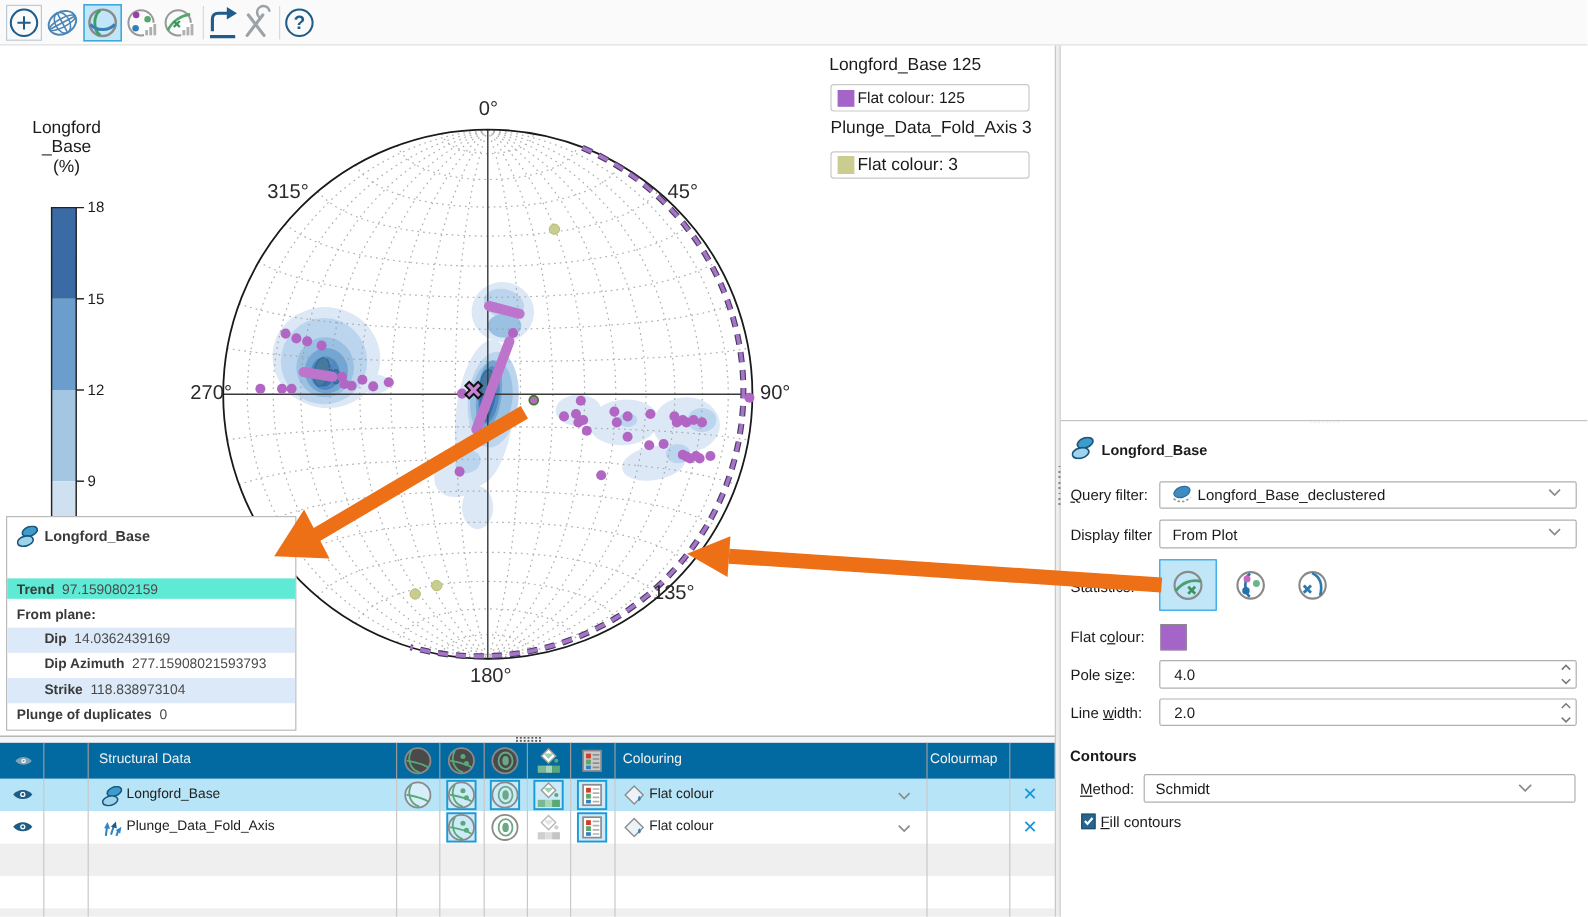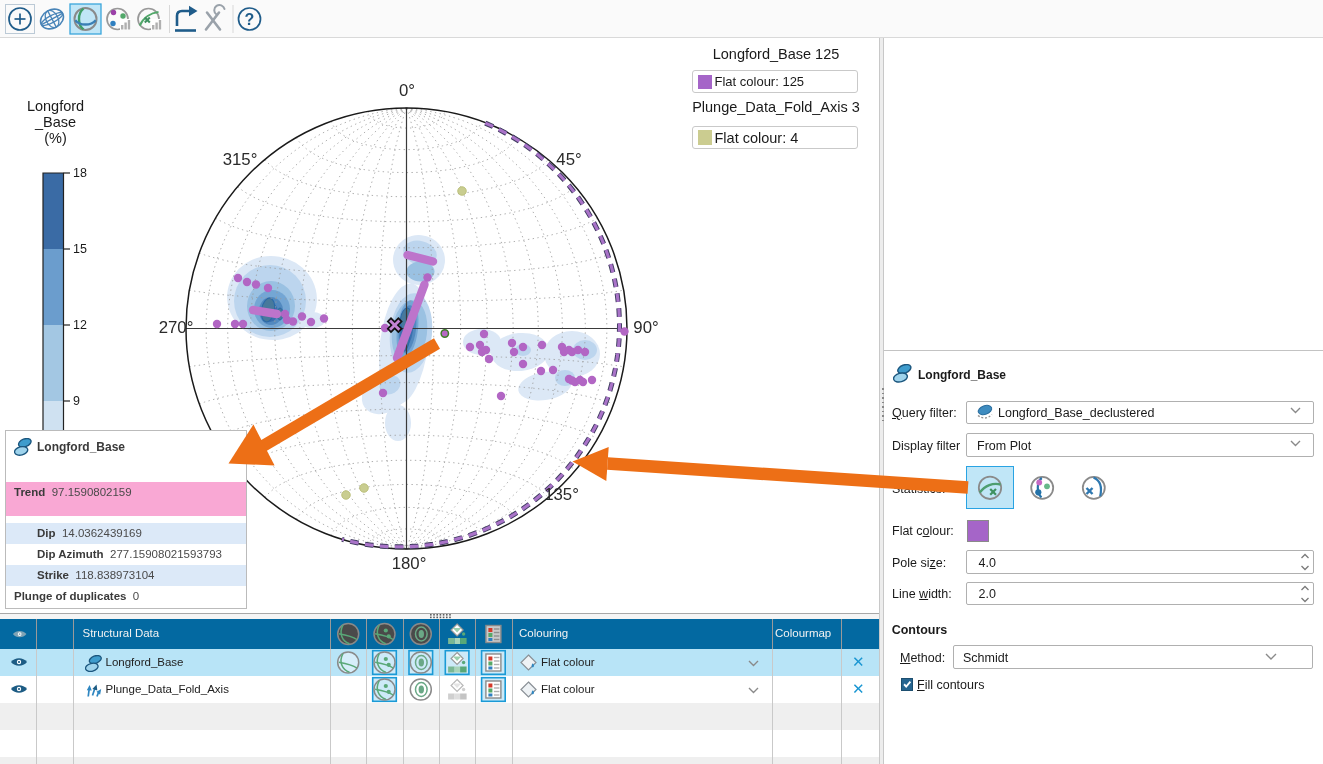--- a/index.html
+++ b/index.html
@@ -211,39 +211,42 @@
 <text x="73" y="135" dominant-baseline="central" font-size="12.5" fill="#1a1a1a">18</text>
 <text x="73" y="211" dominant-baseline="central" font-size="12.5" fill="#1a1a1a">15</text>
 <text x="73" y="287" dominant-baseline="central" font-size="12.5" fill="#1a1a1a">12</text>
 <text x="73" y="363" dominant-baseline="central" font-size="12.5" fill="#1a1a1a">9</text>
 <text x="55.5" y="73" text-anchor="middle" font-size="14.5" fill="#1a1a1a">Longford</text>
 <text x="55.5" y="89" text-anchor="middle" font-size="14.5" fill="#1a1a1a">_Base</text>
 <text x="55.5" y="105" text-anchor="middle" font-size="14.5" fill="#1a1a1a">(%)</text>
 
 </svg></div>
 
-<div class="abs" style="left:691px;top:46px;width:170px;text-align:center;font-size:14.5px;color:#1a1a1a">Longford_Base 125</div>
+<div class="abs" style="left:691px;top:46px;width:170px;font-size:14.5px;color:#1a1a1a">Longford_Base 125</div>
 <div class="abs" style="left:691.5px;top:70px;width:166.5px;height:23px;border:1px solid #c9c9c9;border-radius:3px;background:#fff">
   <div class="abs" style="left:5px;top:3.5px;width:14.5px;height:14.5px;background:#a565c8"></div>
   <div class="abs" style="left:22px;top:3px;font-size:13px;color:#1a1a1a">Flat colour: 125</div>
 </div>
 <div class="abs" style="left:691px;top:99px;width:170px;text-align:center;font-size:14.5px;color:#1a1a1a">Plunge_Data_Fold_Axis 3</div>
 <div class="abs" style="left:691.5px;top:125.5px;width:166.5px;height:23px;border:1px solid #c9c9c9;border-radius:3px;background:#fff">
   <div class="abs" style="left:5px;top:3.5px;width:14.5px;height:14.5px;background:#cbcc90"></div>
-  <div class="abs" style="left:22px;top:3px;font-size:14.5px;color:#1a1a1a">Flat colour: 4</div>
+  <div class="abs" style="left:22px;top:3px;font-size:14.5px;color:#1a1a1a">Flat colour: 3</div>
 </div>
 
 <div class="abs" style="left:5px;top:430px;width:242px;height:179px;background:#fff;border:1px solid #bbb;z-index:5;font-size:11.5px;color:#3a3a3a">
   <svg style="position:absolute;left:8px;top:7px" width="17.85" height="17.85" viewBox="0 0 17 17">
       <ellipse cx="10.3" cy="4.6" rx="6.2" ry="3.7" transform="rotate(-21 10.3 4.6)" fill="#3e9ccd" stroke="#1b567e" stroke-width="1.3"></ellipse>
       <ellipse cx="6.8" cy="12.3" rx="6.4" ry="3.9" transform="rotate(-15 6.8 12.3)" fill="#9ed3ec" stroke="#1b567e" stroke-width="1.3"></ellipse>
     </svg>
   <div class="abs" style="left:31px;top:9px;font-weight:bold;font-size:12px">Longford_Base</div>
-  <div class="abs" style="left:0;top:50.8px;width:100%;height:34px;background:#f9a8d4">
+  <div class="abs" style="left:0;top:50.8px;width:100%;height:17px;background:#5eead4">
       <span style="position:absolute;left:8px;top:4px"><b>Trend</b>&nbsp; <span style="color:#4a4a4a">97.1590802159</span></span>
+    </div>
+  <div class="abs" style="left:0;top:71.6px;width:100%;height:20.8px;">
+      <span style="position:absolute;left:8px;top:4px"><b>From plane:</b></span>
     </div>
   <div class="abs" style="left:0;top:92.4px;width:100%;height:20.8px;background:#dce9f8">
       <span style="position:absolute;left:31px;top:4px"><b>Dip</b>&nbsp; <span style="color:#4a4a4a">14.0362439169</span></span>
     </div>
   <div class="abs" style="left:0;top:113.2px;width:100%;height:20.8px;">
       <span style="position:absolute;left:31px;top:4px"><b>Dip Azimuth</b>&nbsp; <span style="color:#4a4a4a">277.15908021593793</span></span>
     </div>
   <div class="abs" style="left:0;top:134px;width:100%;height:20.8px;background:#dce9f8">
       <span style="position:absolute;left:31px;top:4px"><b>Strike</b>&nbsp; <span style="color:#4a4a4a">118.838973104</span></span>
     </div>

